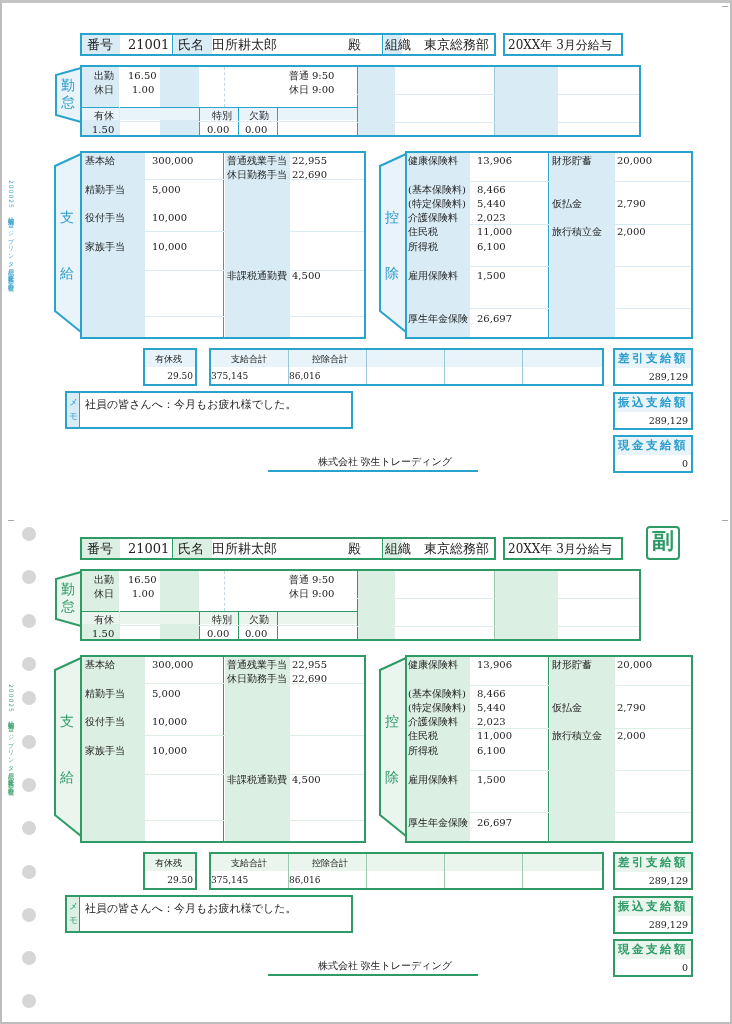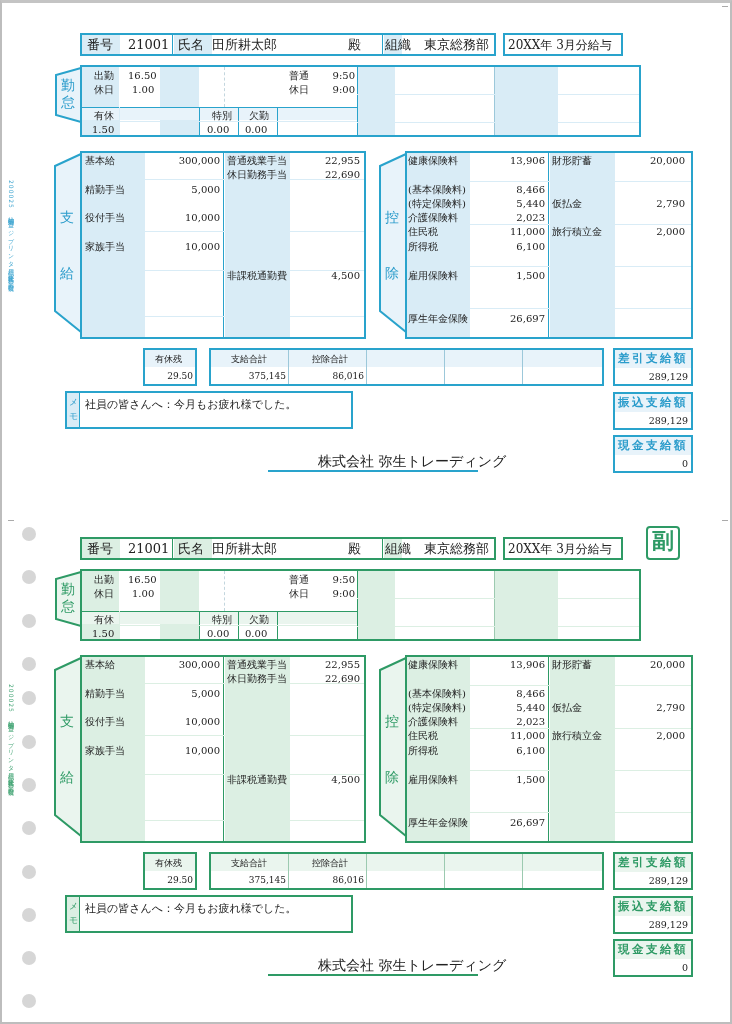--- a/index.html
+++ b/index.html
@@ -6,21 +6,21 @@
   html, body { width: 732px; height: 1024px; background: #ffffff; overflow: hidden; }
   body { font-family: "DejaVu Serif", "Liberation Serif", serif; color: #222; position: relative; }
   .page { position: absolute; left: 0; top: 0; width: 732px; height: 1024px; border: 2px solid #bdbdbd; border-top: 3px solid #c4c4c4; }
   .copy { position: absolute; left: 0; width: 732px; height: 504px; }
   .copy.top { top: 0; --c: #29a3cc; --tint: #d9ecf6; --tint2: #e8f3fa; --lbl: #2b9ccb; }
   .copy.bottom { top: 504px; --c: #2e9a65; --tint: #dcefe3; --tint2: #eaf5ee; --lbl: #2e9a65; }
 
   .box { position: absolute; border: 2px solid var(--c); background: #fff; }
   .abs { position: absolute; }
   .t { font-size: 10px; line-height: 12px; white-space: nowrap; }
-  .tr { text-align: right; }
+  .tr { text-align: left; }
   .shade { position: absolute; background: var(--tint); }
   .hline { position: absolute; height: 0; border-top: 1px solid var(--tint); }
   .vline { position: absolute; width: 0; border-left: 1px solid var(--c); }
   .vthin { position: absolute; width: 0; border-left: 1px solid var(--tint); }
   .vdash { position: absolute; width: 0; border-left: 1px dashed #c3d6de; }
 
   
   .hdr-lbl { font-size: 13px; line-height: 18px; }
   .hdr-val { font-size: 13px; line-height: 18px; }
 
@@ -32,21 +32,21 @@
   .sidebar-text { position: absolute; font-family: "DejaVu Sans", sans-serif; font-size: 6px; color: var(--lbl); writing-mode: vertical-rl; letter-spacing: 1px; white-space: nowrap; opacity: 0.9; }
 
   .sum-lbl { position: absolute; color: var(--lbl); font-family: "DejaVu Sans", sans-serif; font-size: 11.5px; letter-spacing: 2.5px; text-align: center; width: 100%; top: 1px; line-height: 15px; font-weight: bold; }
   .sum-val { position: absolute; right: 3px; bottom: 2px; font-size: 9.5px; line-height: 11px; }
   .sum-bg { position: absolute; left: 0; top: 0; right: 0; height: 18px; background: var(--tint2); }
 
   .memo-tag { position: absolute; left: 0; top: 0; width: 13px; height: 100%; background: var(--tint); border-right: 1px solid var(--c); }
   .memo-char { position: absolute; left: 2px; font-family: "DejaVu Sans", sans-serif; font-size: 9px; color: var(--lbl); line-height: 10px; }
   .memo-text { position: absolute; left: 18px; top: 5px; font-size: 11px; line-height: 13px; white-space: nowrap; }
 
-  .company { position: absolute; font-size: 14px; line-height: 11px; white-space: nowrap; }
+  .company { position: absolute; font-size: 10px; line-height: 11px; white-space: nowrap; font-family: Liberation Serif, serif; }
   .company-line { position: absolute; height: 0; border-top: 2px solid var(--c); }
 
   .stamp { position: absolute; border: 2px solid var(--c); border-radius: 4px; color: var(--c); font-family: "DejaVu Sans", sans-serif; font-size: 22px; font-weight: bold; text-align: center; line-height: 26px; }
 
   .punch { position: absolute; width: 14px; height: 14px; border-radius: 50%; background: #d6d6d6; left: 22px; }
   .tick { position: absolute; width: 6px; height: 1px; background: #aaa; }
 </style>
 </head>
 <body>
 

